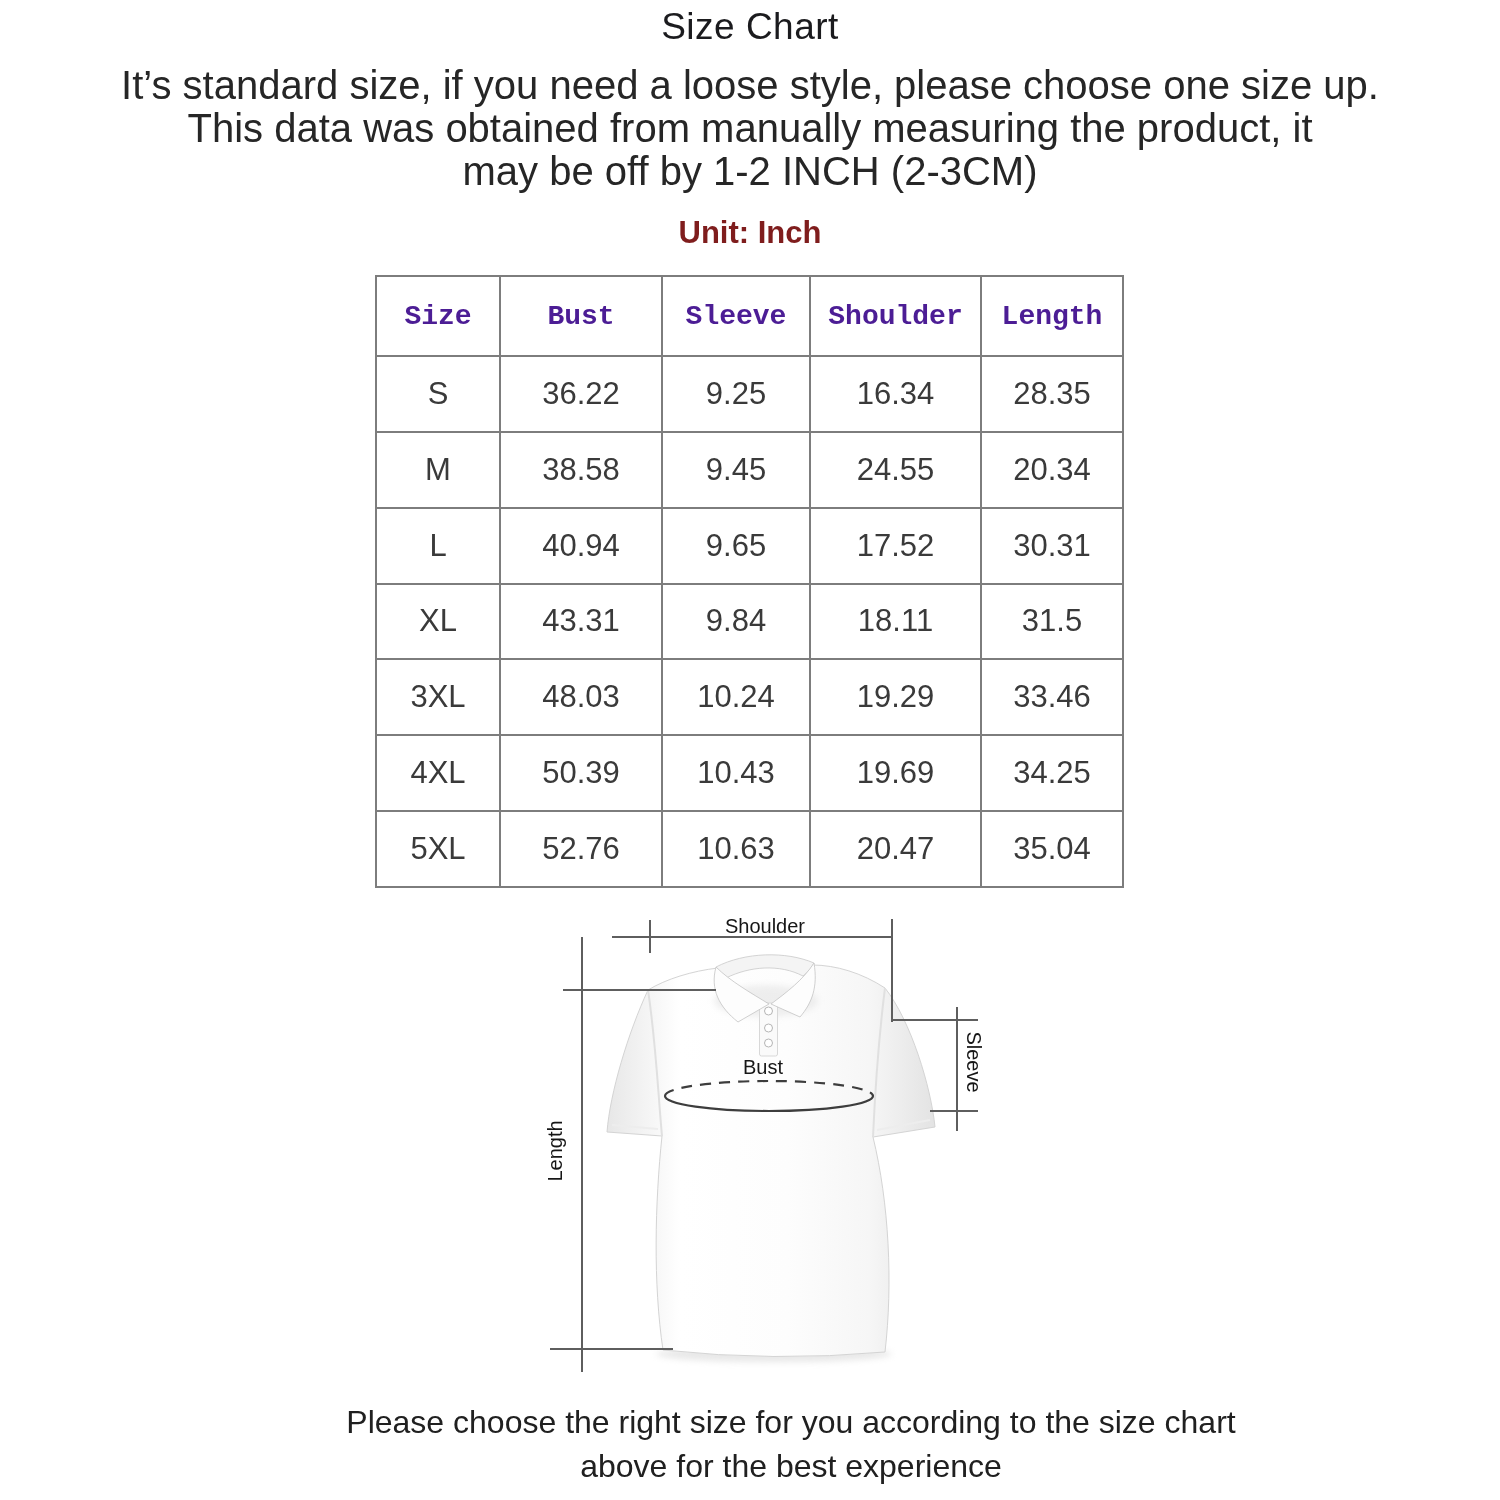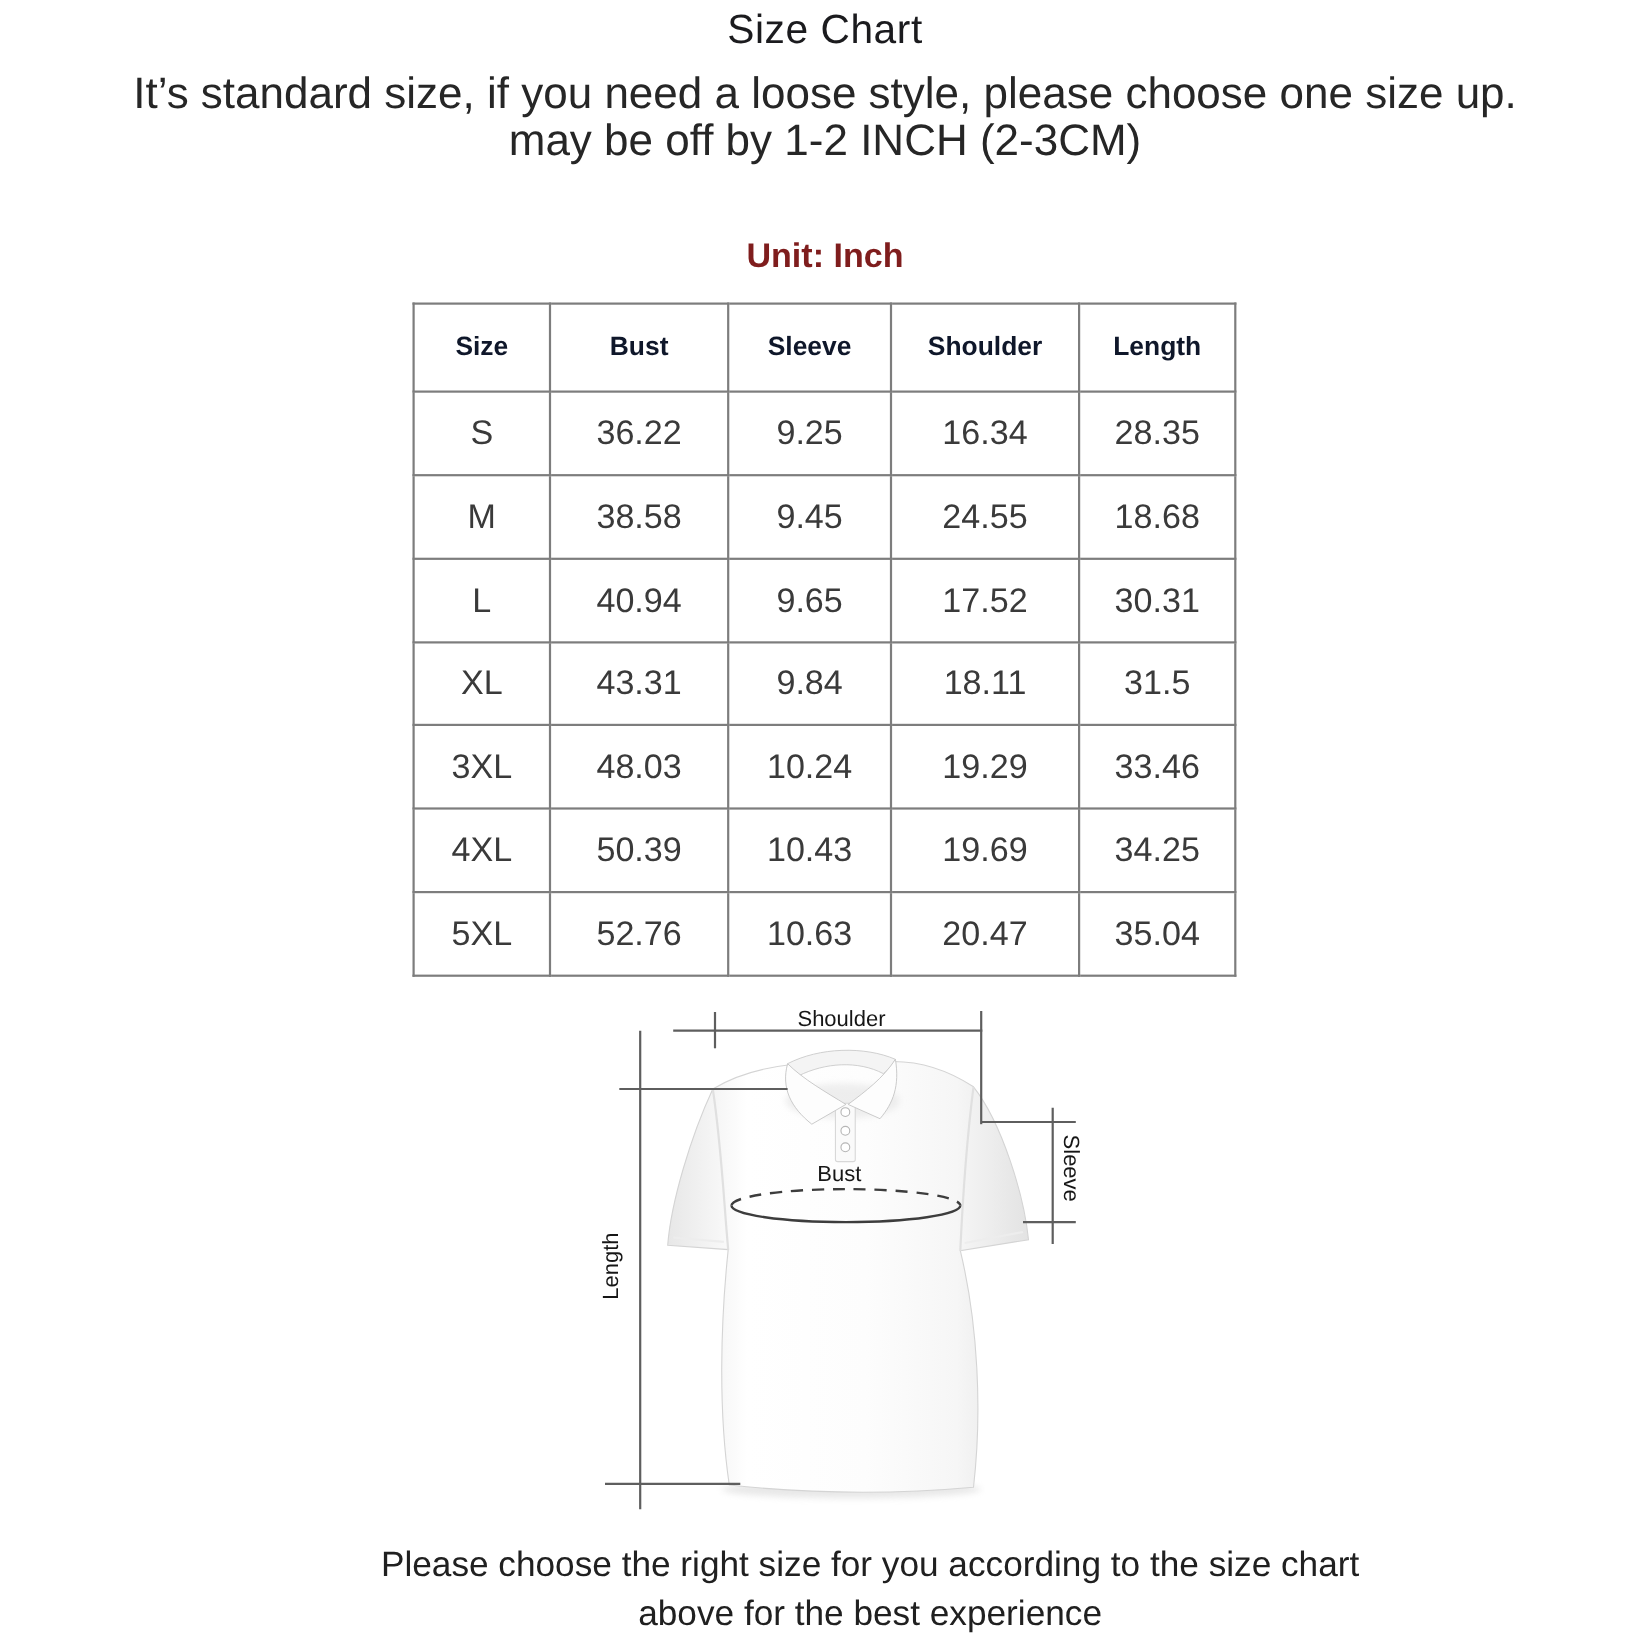--- a/index.html
+++ b/index.html
@@ -13,37 +13,38 @@
   .unit{top:215px;font-size:31px;font-weight:700;color:#7f1d1d;}
   .footer{top:1400px;font-size:32px;line-height:44px;color:#202020;padding-left:41px;}
 
   table.size-table{
     position:absolute;left:375px;top:275px;width:747px;height:613px;
     border-collapse:collapse;table-layout:fixed;
   }
   table.size-table th,table.size-table td{
     border:2px solid #7d7d7d;text-align:center;vertical-align:middle;padding:0;
   }
-  table.size-table th{font-size:24px;font-weight:700;color:#0f172a;height:78px;}
+  table.size-table th{font-size:28px;font-weight:700;color:#4c1d95;height:78px;font-family:Liberation Mono, monospace;}
   table.size-table td{font-size:31px;font-weight:400;color:#3a3a3a;height:66px;}
   col.c0{width:124px}col.c1{width:162px}col.c2{width:148px}col.c3{width:171px}col.c4{width:142px}
 
   .diagram{position:absolute;left:540px;top:903px;width:452px;height:488px;}
   .dim{stroke:#5e5e5e;stroke-width:2;fill:none;}
   .dim-label{font-family:"Liberation Sans",sans-serif;font-size:20px;fill:#161616;}
 </style>
 </head>
 <body>
 
 <div class="page">
 
   <div class="center-text title">Size Chart</div>
 
   <div class="center-text note">
     <div>It’s standard size, if you need a loose style, please choose one size up.</div>
+    <div>This data was obtained from manually measuring the product, it</div>
     <div>may be off by 1-2 INCH (2-3CM)</div>
   </div>
 
   <div class="center-text unit">Unit: Inch</div>
 
   <table class="size-table">
     <colgroup>
         <col class="c0">
         <col class="c1">
         <col class="c2">
@@ -65,21 +66,21 @@
         <td>36.22</td>
         <td>9.25</td>
         <td>16.34</td>
         <td>28.35</td>
       </tr>
       <tr>
         <td>M</td>
         <td>38.58</td>
         <td>9.45</td>
         <td>24.55</td>
-        <td>18.68</td>
+        <td>20.34</td>
       </tr>
       <tr>
         <td>L</td>
         <td>40.94</td>
         <td>9.65</td>
         <td>17.52</td>
         <td>30.31</td>
       </tr>
       <tr>
         <td>XL</td>

